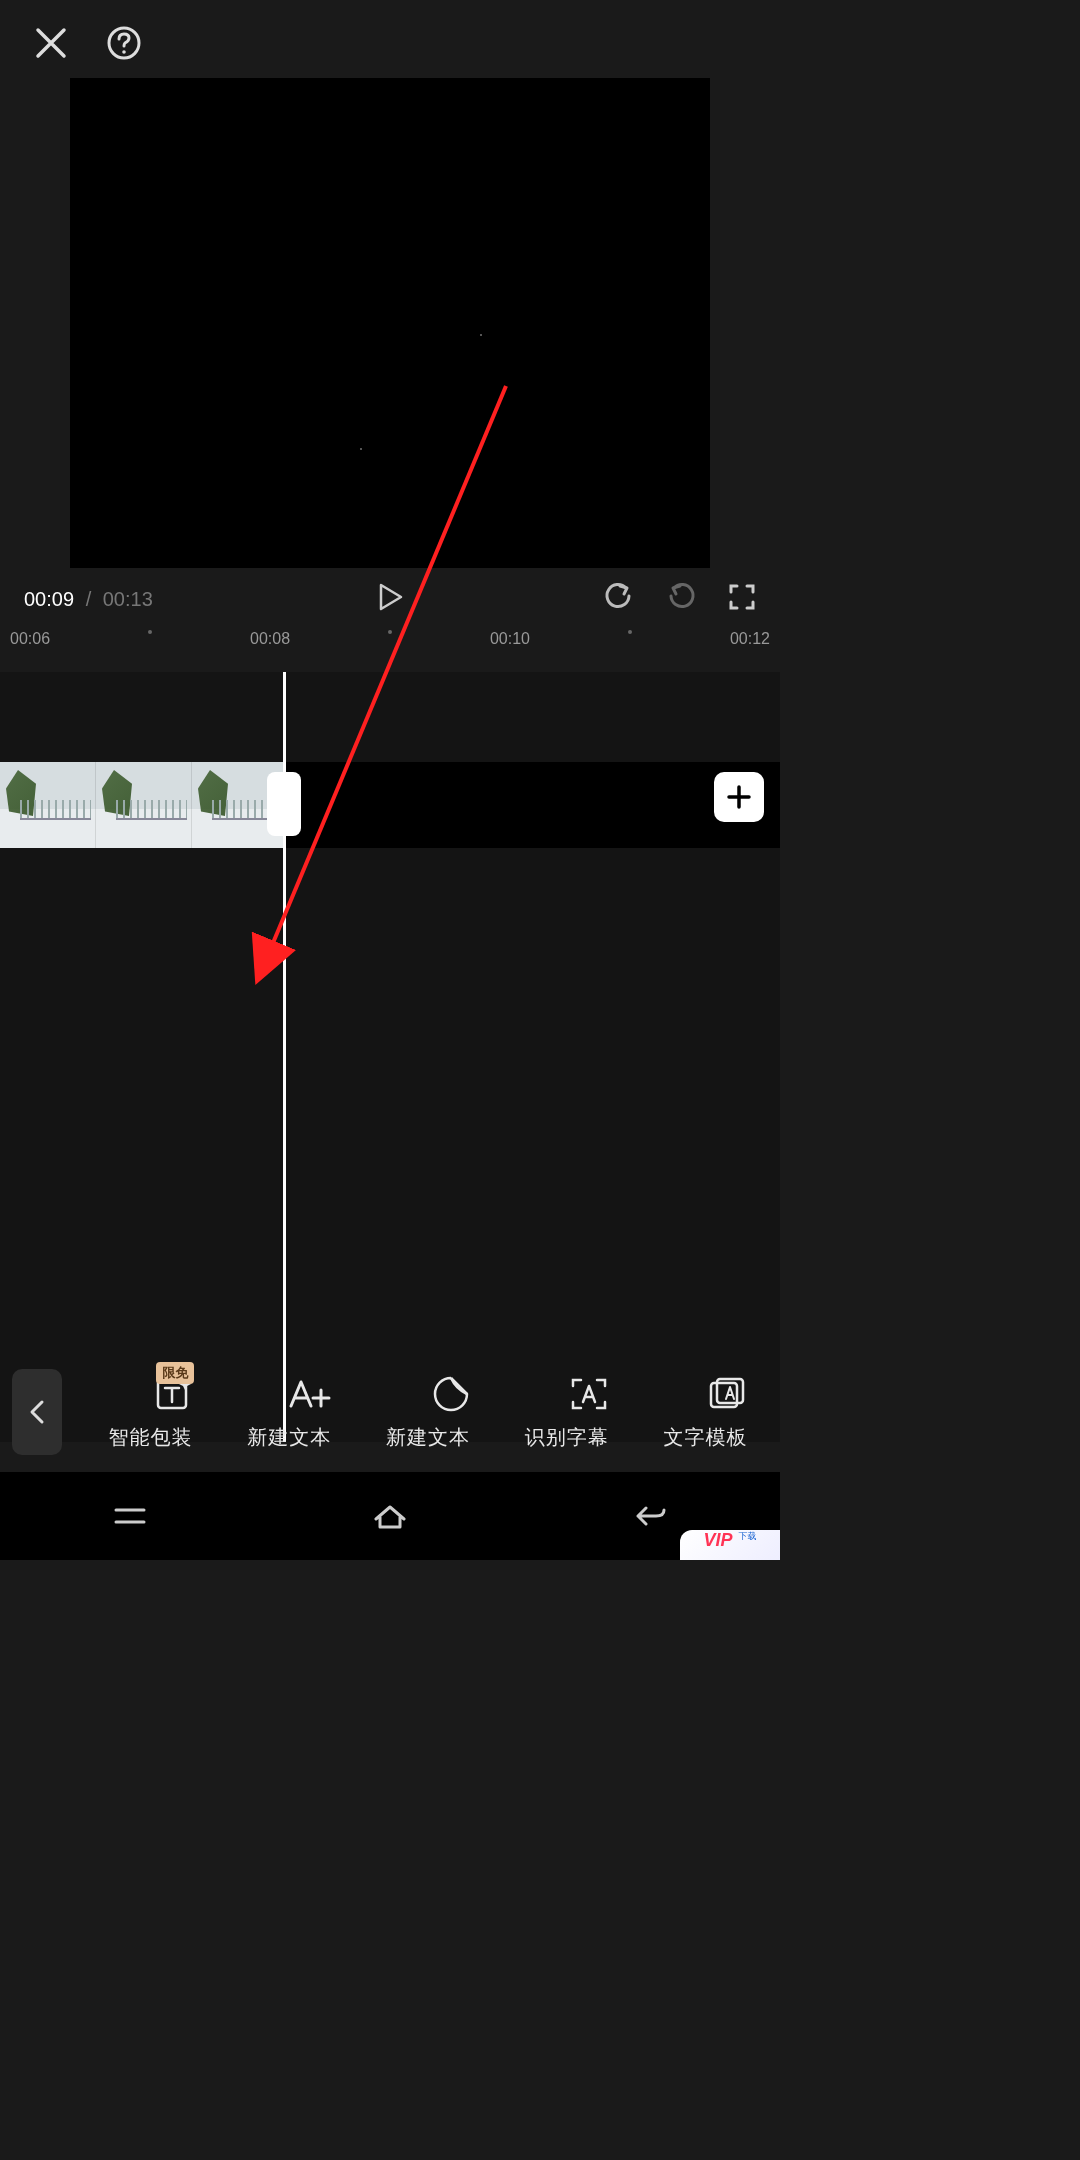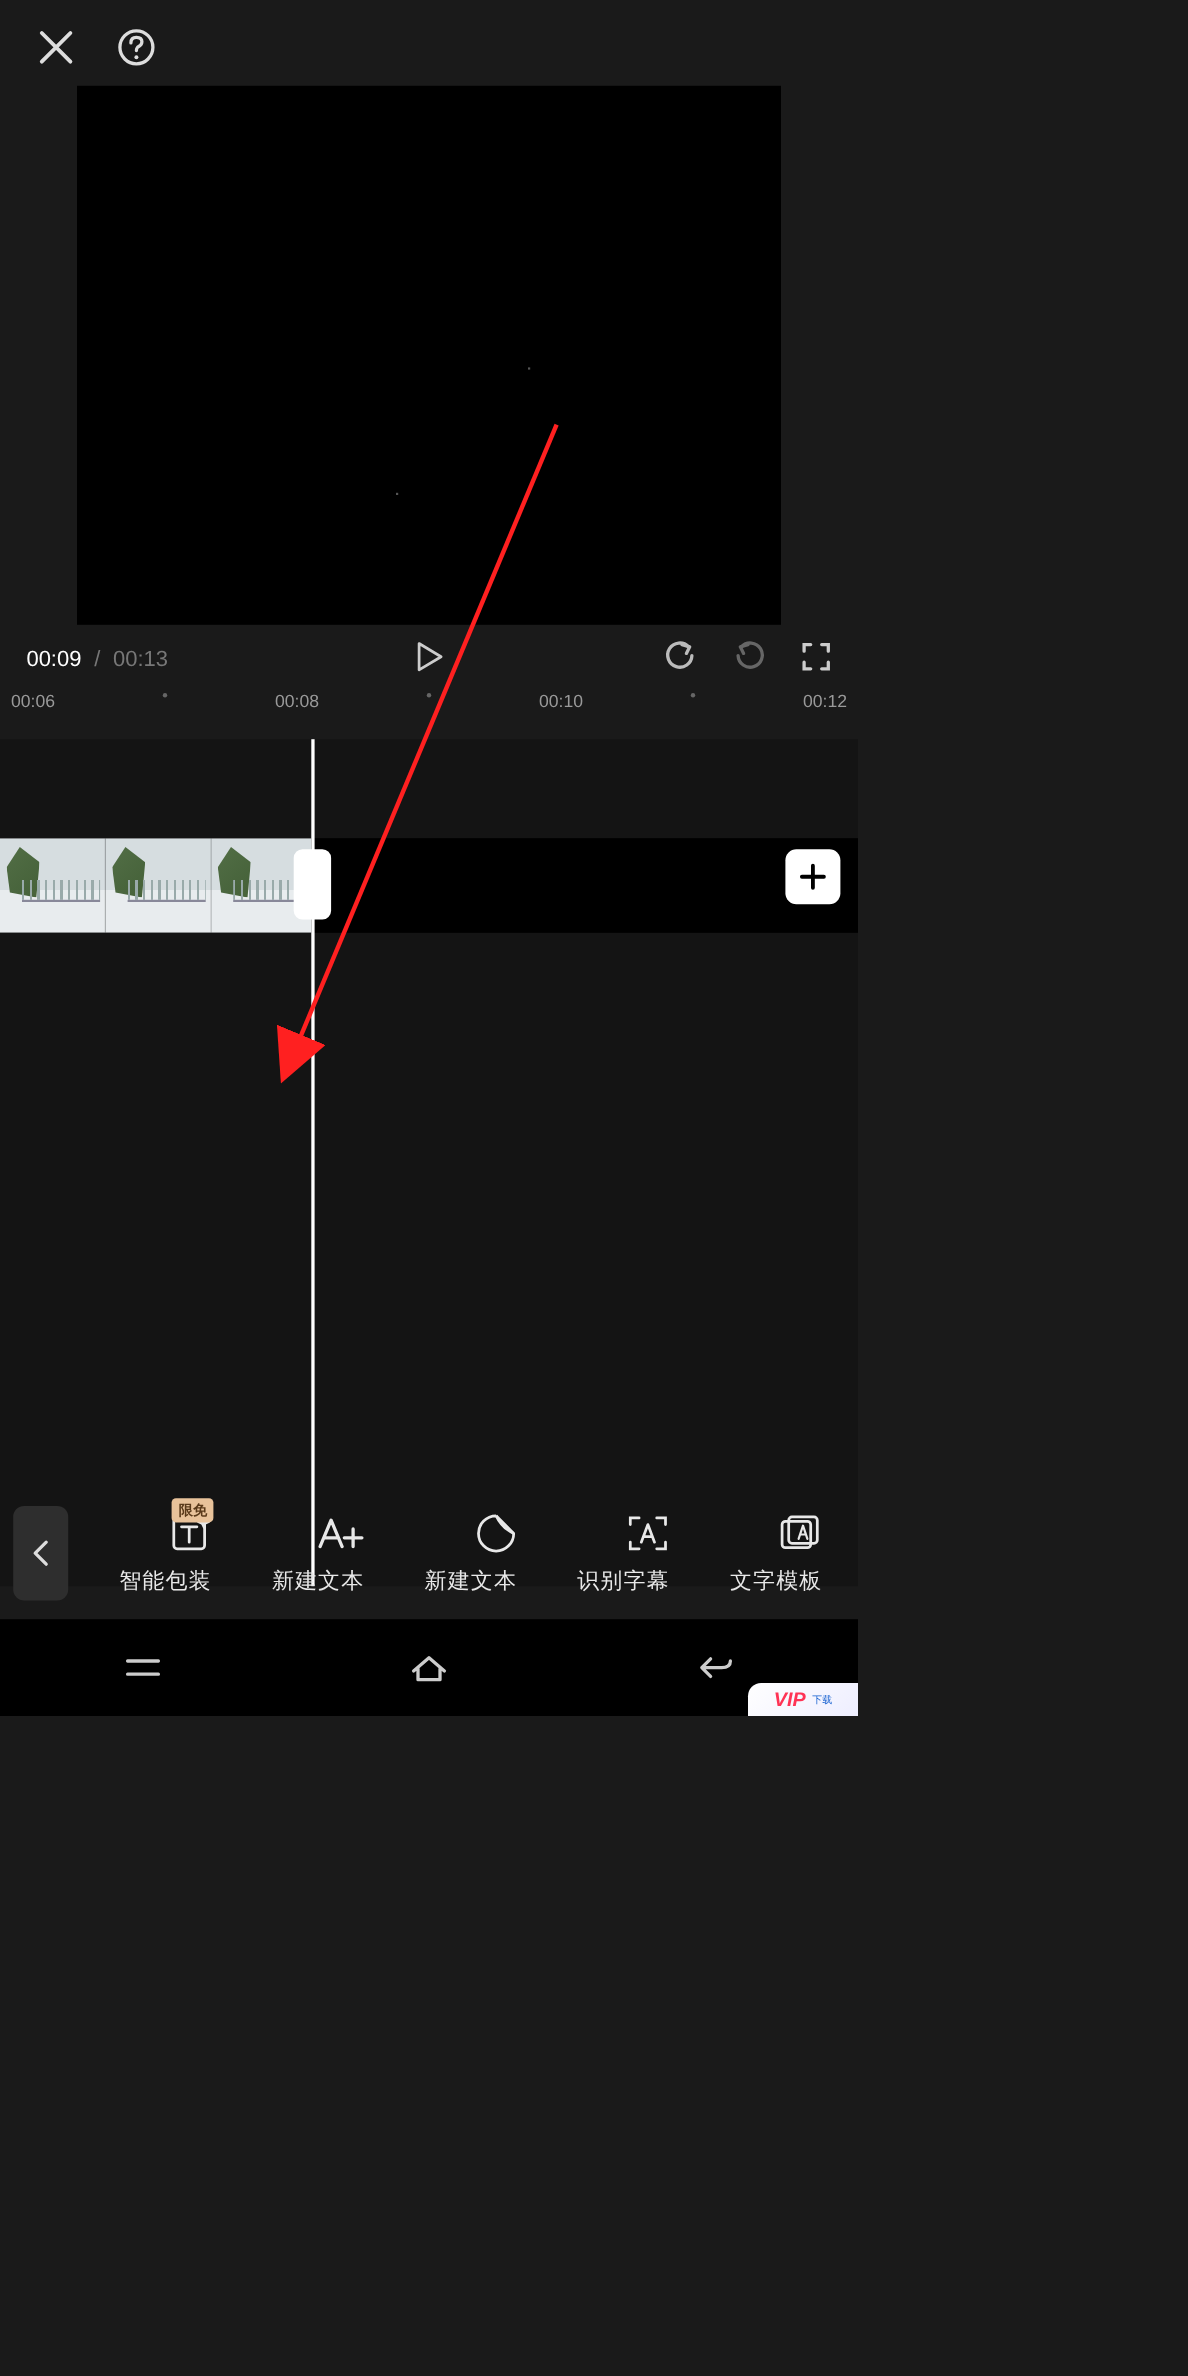--- a/index.html
+++ b/index.html
@@ -223,21 +223,21 @@
     align-items:center;
     justify-content:space-around;
   }
   .navbar .nav-item { width:120px; display:flex; justify-content:center; }
   .watermark {
     position:absolute;
     right:0; bottom:0;
     width:100px; height:30px;
     background: linear-gradient(135deg,#fff,#eef);
     border-top-left-radius: 12px;
-    display:flex; align-items:center; justify-content:center;
+    display:flex; justify-content:center;
     overflow:hidden;
   }
   .watermark .v { font-weight:900; font-style:italic; font-size:18px; color:#ff3355; }
   .watermark .t { font-size:9px; color:#1560d0; margin-left:6px; }
 </style>
 </head>
 <body>
 
 <div class="top-bar">
   <div class="top-left">

